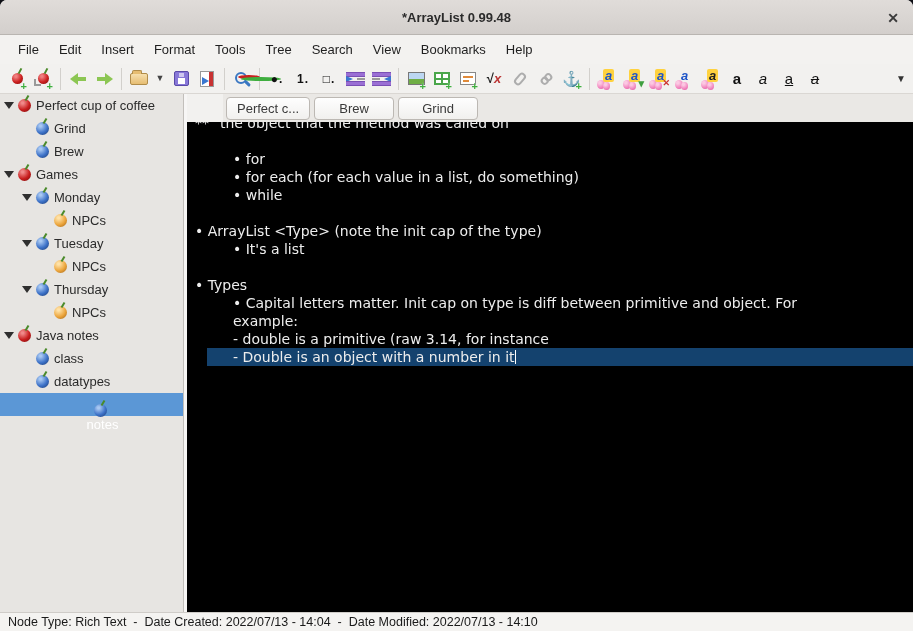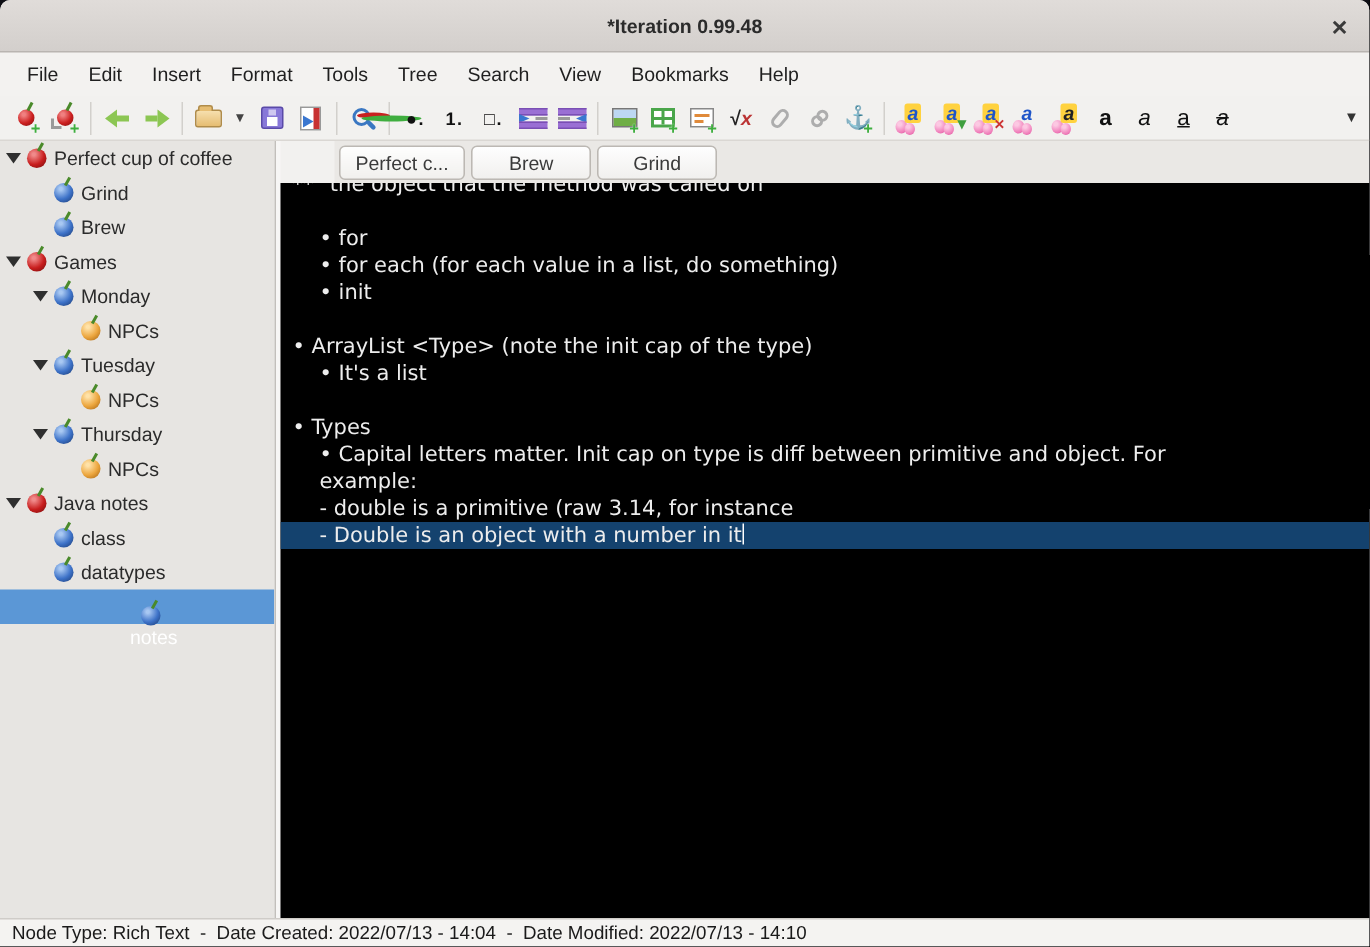--- a/index.html
+++ b/index.html
@@ -122,35 +122,35 @@
   
   .editorpane { flex:1; display:flex; flex-direction:column; min-width:0; }
   .tabstrip { height:28px; flex:0 0 28px; background:#eae8e5; display:flex; align-items:center; padding-left:3px;margin-left:36px; }
   .tabbtn { min-width:80px; height:23px; margin-right:4px; background:linear-gradient(#fefefe,#f1f0ee); border:1px solid #bcb8b3; border-radius:4px; font-size:13px; color:#3a3a3a; display:flex; align-items:center; justify-content:center; padding:0 10px; }
   .nodepath { flex:1; text-align:center; font-size:13px; font-weight:bold; color:#1a1a1a; padding-right:20px; }
 
   .editor { flex:1; background:#000; overflow:hidden; font-family:"DejaVu Sans", sans-serif; font-size:14px; color:#ededed; }
   .elines { transform:translateY(-8px); }
   .ln { height:18px; line-height:18px; white-space:pre; }
   .ln.ind0 { padding-left:8px; }
-  .ln.ind1 { padding-left:26px; }
+  .ln.ind1 { padding-left:26px;margin-left:20px; }
   .ln.hl { background:#14426e; }
   .cursor { display:inline-block; width:1px; height:14px; background:#fff; vertical-align:-2px; }
 
   
   .statusbar { height:19px; flex:0 0 19px; background:#f4f3f1; border-top:1px solid #cfccc8; display:flex; align-items:center; padding-left:8px; }
   .statusbar .stxt { font-size:12.5px; color:#1a1a1a; white-space:pre; }
 </style>
 </head>
 <body>
 
 <div class="window">
 
   <div class="titlebar">
-    <span class="title">*Iteration 0.99.48</span>
+    <span class="title">*ArrayList 0.99.48</span>
     <span class="close">✕</span>
   </div>
 
   <div class="menubar">
     <span class="mi">File</span>
     <span class="mi">Edit</span>
     <span class="mi">Insert</span>
     <span class="mi">Format</span>
     <span class="mi">Tools</span>
     <span class="mi">Tree</span>
@@ -376,21 +376,21 @@
         <span class="tabbtn">Brew</span>
         <span class="tabbtn">Grind</span>
       </div>
 
       <div class="editor">
         <div class="elines">
           <div class="ln ind0"><span>** "the object that the method was called on"</span></div>
           <div class="ln ind0"><span></span></div>
           <div class="ln ind1"><span>• for</span></div>
           <div class="ln ind1"><span>• for each (for each value in a list, do something)</span></div>
-          <div class="ln ind1"><span>• init</span></div>
+          <div class="ln ind1"><span>• while</span></div>
           <div class="ln ind0"><span></span></div>
           <div class="ln ind0"><span>• ArrayList &lt;Type&gt; (note the init cap of the type)</span></div>
           <div class="ln ind1"><span>• It's a list</span></div>
           <div class="ln ind0"><span></span></div>
           <div class="ln ind0"><span>• Types</span></div>
           <div class="ln ind1"><span>• Capital letters matter. Init cap on type is diff between primitive and object. For</span></div>
           <div class="ln ind1"><span>example:</span></div>
           <div class="ln ind1"><span>- double is a primitive (raw 3.14, for instance</span></div>
           <div class="ln ind1 hl"><span>- Double is an object with a number in it</span><span class="cursor"></span></div>
         </div>

